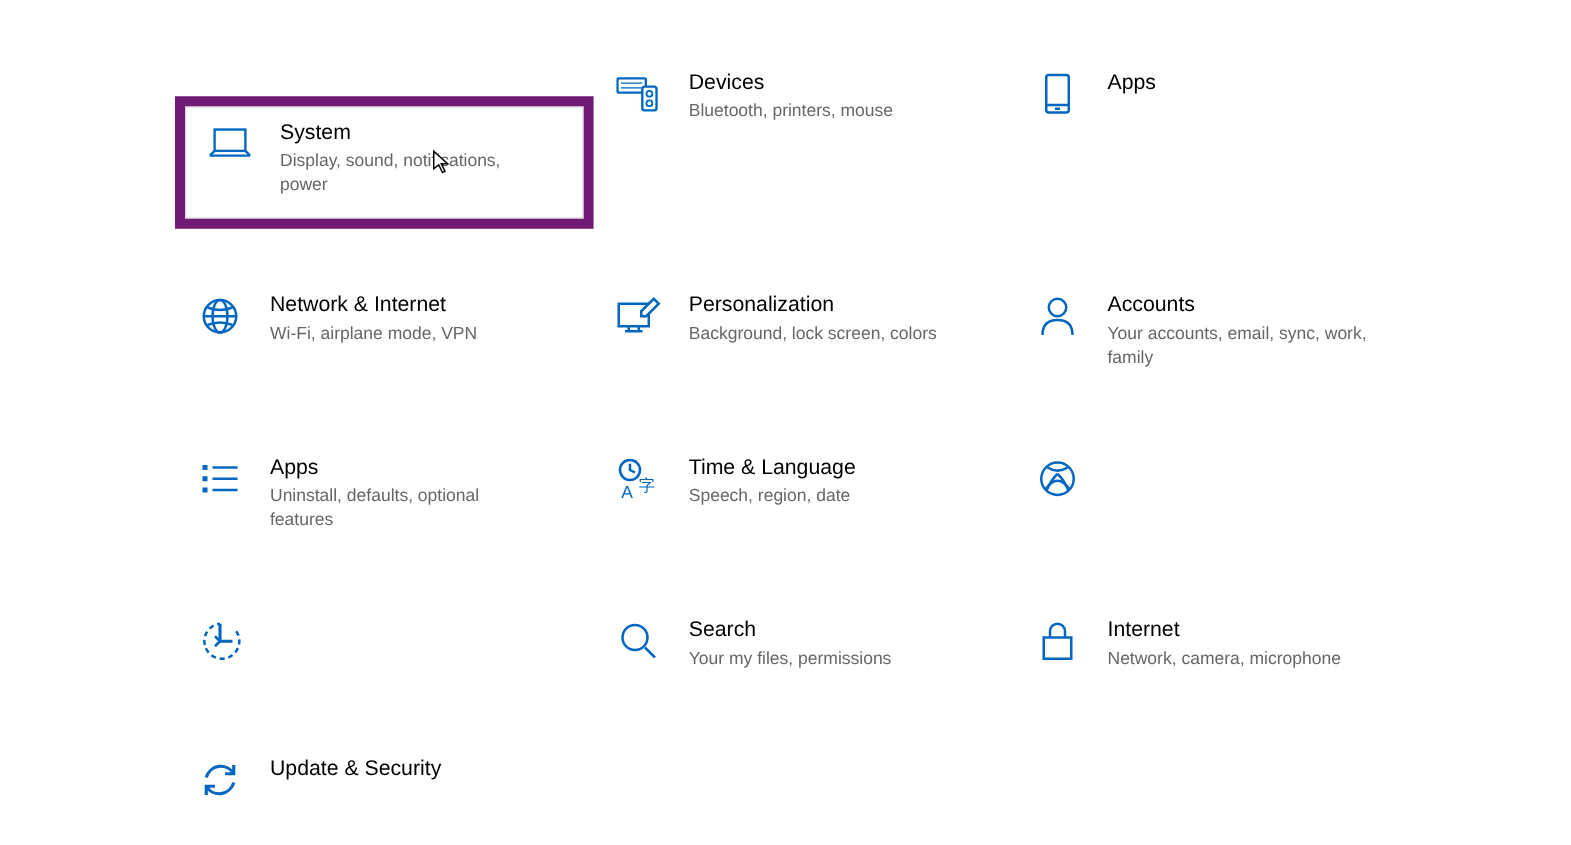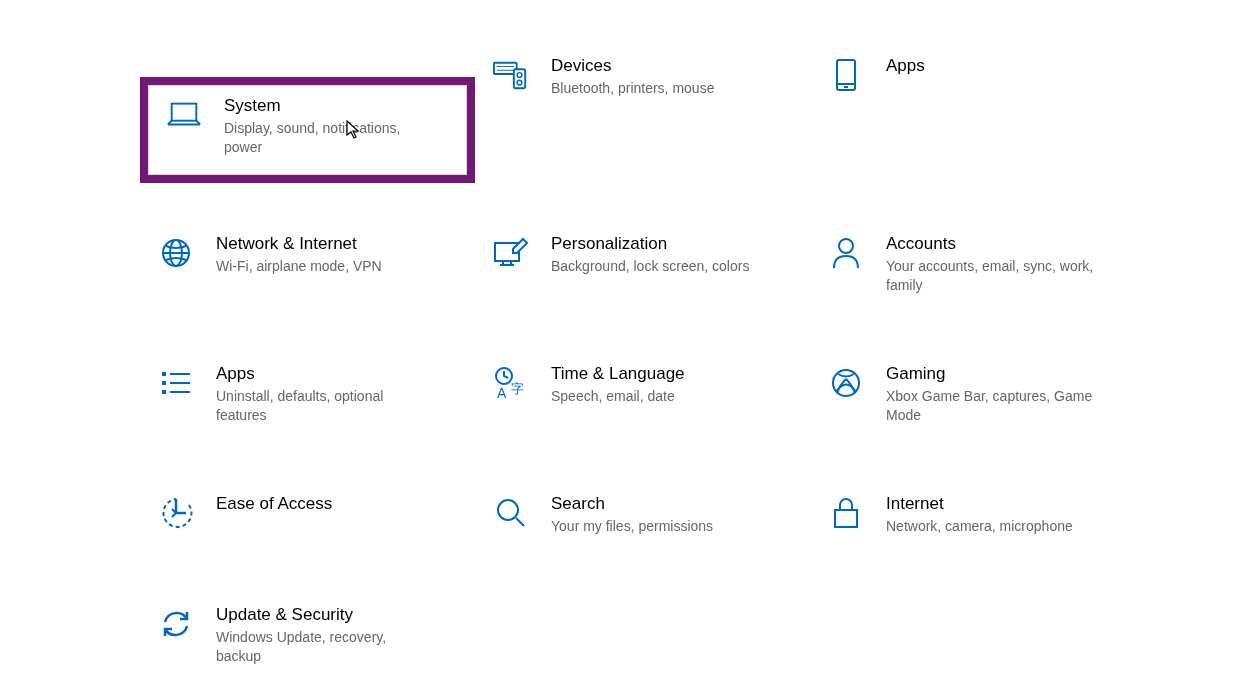--- a/index.html
+++ b/index.html
@@ -187,48 +187,43 @@
     <span class="icon-wrap">
       <svg width="36" height="34" viewBox="0 0 36 34">
         <circle cx="11" cy="10" r="8" fill="none" stroke="#0067c0" stroke-width="2"></circle>
         <path d="M11 5 L11 10 L15 12" fill="none" stroke="#0067c0" stroke-width="2"></path>
         <text x="4" y="32" font-size="14" fill="#0067c0" font-family="sans-serif">A</text>
         <text x="18" y="27" font-size="13" fill="#0067c0" font-family="sans-serif">字</text>
       </svg>
     </span>
     <div class="text-wrap">
       <div class="title">Time &amp; Language</div>
-      <div class="desc">Speech, email, date</div>
+      <div class="desc">Speech, region, date</div>
     </div>
   </div>
 
   <div class="category">
     <span class="icon-wrap">
       <svg width="32" height="32" viewBox="0 0 32 32">
         <circle cx="16" cy="16" r="13" fill="none" stroke="#0067c0" stroke-width="2"></circle>
         <path d="M8 7 Q16 12 24 7 M6 25 Q16 10 26 25" fill="none" stroke="#0067c0" stroke-width="2"></path>
         <path d="M16 12 Q10 18 7 26 M16 12 Q22 18 25 26" fill="none" stroke="#0067c0" stroke-width="2"></path>
       </svg>
     </span>
-    <div class="text-wrap">
-      <div class="title">Gaming</div>
-      <div class="desc">Xbox Game Bar, captures, Game Mode</div>
-    </div>
   </div>
 
   <div class="category">
     <span class="icon-wrap">
       <svg width="34" height="34" viewBox="0 0 34 34">
         <path d="M30 9 A14 14 0 1 1 17 3" fill="none" stroke="#0067c0" stroke-width="2" stroke-dasharray="4 3"></path>
         <path d="M17 3 L17 17 L27 17" fill="none" stroke="#0067c0" stroke-width="2.5"></path>
         <path d="M13 13 L17 17 L13 21" fill="none" stroke="#0067c0" stroke-width="2"></path>
       </svg>
     </span>
     <div class="text-wrap">
-      <div class="title">Ease of Access</div>
     </div>
   </div>
 
   <div class="category">
     <span class="icon-wrap">
       <svg width="32" height="32" viewBox="0 0 32 32">
         <circle cx="13" cy="13" r="10" fill="none" stroke="#0067c0" stroke-width="2"></circle>
         <line x1="21" y1="21" x2="29" y2="29" stroke="#0067c0" stroke-width="2"></line>
       </svg>
     </span>
@@ -255,17 +250,16 @@
     <span class="icon-wrap">
       <svg width="32" height="32" viewBox="0 0 32 32">
         <path d="M27 11 A12 12 0 0 0 5 14" fill="none" stroke="#0067c0" stroke-width="2.5"></path>
         <path d="M5 21 A12 12 0 0 0 27 18" fill="none" stroke="#0067c0" stroke-width="2.5"></path>
         <path d="M27 4 L27 11 L20 11" fill="none" stroke="#0067c0" stroke-width="2.5"></path>
         <path d="M5 28 L5 21 L12 21" fill="none" stroke="#0067c0" stroke-width="2.5"></path>
       </svg>
     </span>
     <div class="text-wrap">
       <div class="title">Update &amp; Security</div>
-      <div class="desc">Windows Update, recovery, backup</div>
     </div>
   </div>
 
 </div>
 
 </body></html>

